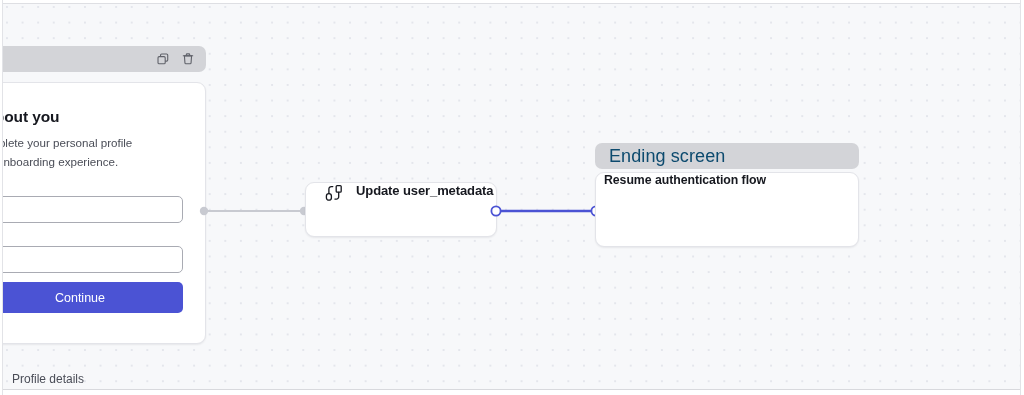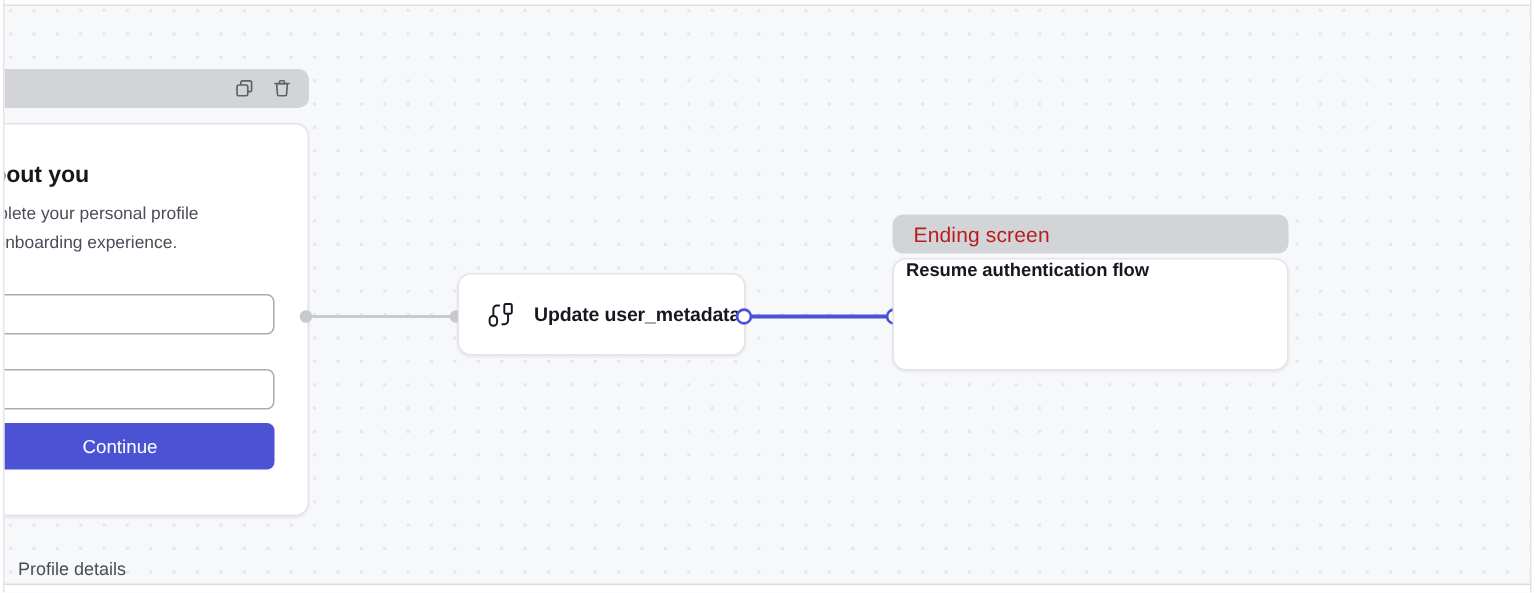--- a/index.html
+++ b/index.html
@@ -49,22 +49,22 @@
   .node-header {
     position: absolute;
     background: #d3d4d8;
     border-radius: 7px;
     display: flex;
     align-items: center;
     padding: 0 10px 0 14px;
     height: 26px;
   }
   .node-header .hdr-label {
-    font-size: 14px;
-    color: #b91c1c;
+    font-size: 18px;
+    color: #0c4a6e;
     letter-spacing: 0.1px;
     flex: 1 1 auto;
     white-space: nowrap;
   }
   .hdr-actions { display: flex; align-items: center; gap: 9px; }
   .hdr-btn {
     width: 16px; height: 16px;
     display: flex; align-items: center; justify-content: center;
     cursor: pointer;
   }
@@ -118,21 +118,21 @@
   #form-footer-label {
     position: absolute; left: 12px; top: 372px;
     font-size: 12px; color: #4a4d57;
     white-space: nowrap;
   }
 
   
   #flow-header { left: 305px; top: 156px; width: 194px; }
   #flow-card {
     left: 305px; top: 182px; width: 192px; height: 55px;
-    display: flex; align-items: center; padding-left: 18px; gap: 12px;
+    display: flex; align-items: flex-start; padding-left: 18px; gap: 12px;
   }
   #flow-card .node-title {
     font-size: 13px; font-weight: bold; color: #16181f;
     letter-spacing: -0.1px; white-space: nowrap;
   }
   #flow-icon { width: 20px; height: 20px; flex: 0 0 auto; }
 
   
   #end-header { left: 595px; top: 143px; width: 264px; }
   #end-card {

